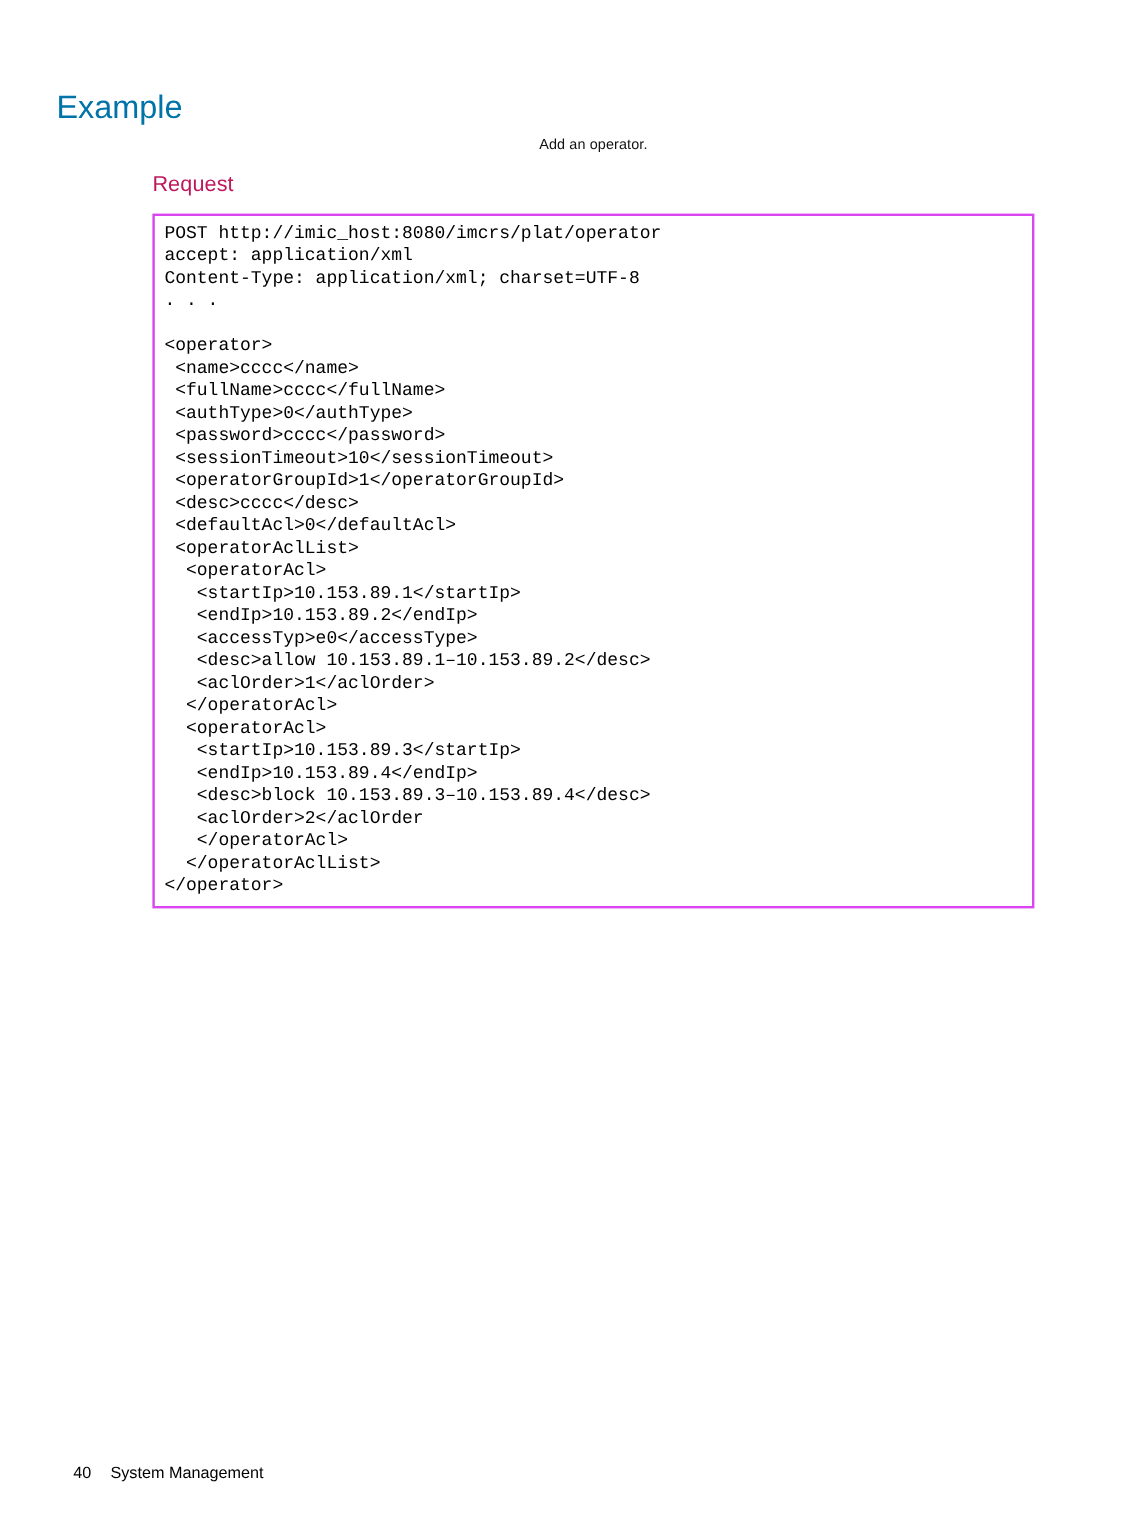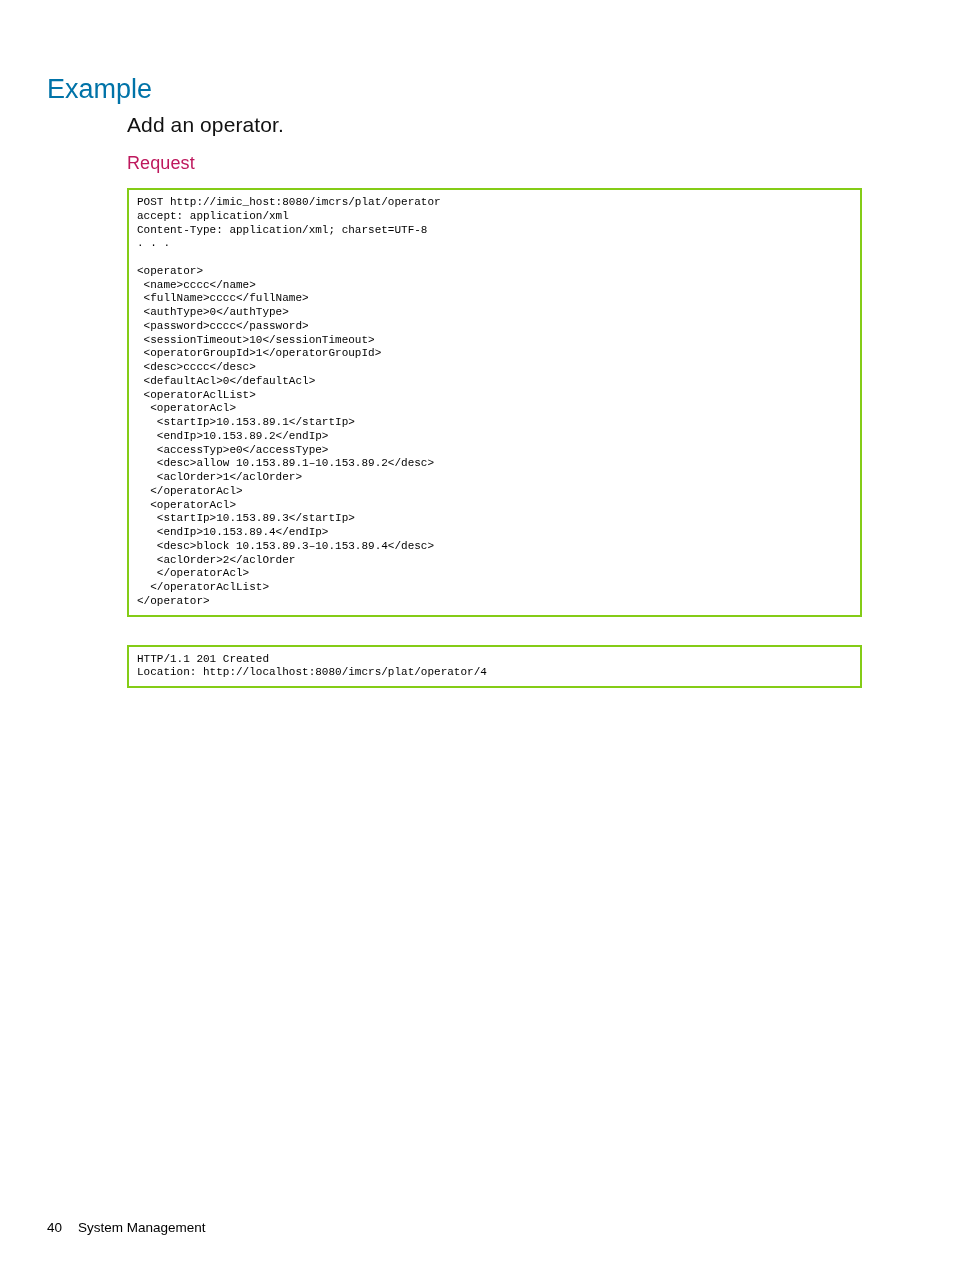--- a/index.html
+++ b/index.html
@@ -23,46 +23,47 @@
   }
   .h-example {
     color: #0073a8;
     font-size: 27px;
     font-weight: 400;
     margin: 0 0 8px 0;
     letter-spacing: 0px;
   }
   .intro {
     margin: 0 0 16px 80px;
-    font-size: 21px;
+    font-size: 12px;
     color: #111;
     letter-spacing: 0.1px;
+    text-align: center;
   }
   .h-sub {
     color: #be185d;
     font-size: 18px;
     font-weight: 400;
     margin: 0 0 14px 80px;
     letter-spacing: 0.1px;
   }
   .codebox {
     margin: 0 0 28px 80px;
-    border: 2px solid #84cc16;
+    border: 2px solid #d946ef;
     padding: 6px 8px 6px 8px;
     font-family: "Courier New", Courier, monospace;
-    font-size: 11px;
+    font-size: 15px;
     line-height: 1.25;
     white-space: pre;
     color: #000;
     box-sizing: border-box;
   }
   .footer {
     position: absolute;
     bottom: 36px;
-    left: 47px;
+    left: 61px;
     font-size: 13.5px;
     color: #000;
   }
   .footer .pn {
     display: inline-block;
     margin-right: 16px;
   }
 </style>
 </head>
 <body>
@@ -100,20 +101,18 @@
   &lt;operatorAcl&gt;
    &lt;startIp&gt;10.153.89.3&lt;/startIp&gt;
    &lt;endIp&gt;10.153.89.4&lt;/endIp&gt;
    &lt;desc&gt;block 10.153.89.3–10.153.89.4&lt;/desc&gt;
    &lt;aclOrder&gt;2&lt;/aclOrder
    &lt;/operatorAcl&gt;
   &lt;/operatorAclList&gt;
 &lt;/operator&gt;</div>
 
 
-  <div class="codebox">HTTP/1.1 201 Created
-Location: http://localhost:8080/imcrs/plat/operator/4</div>
 
   <div class="footer">
     <span class="pn">40</span><span>System Management</span>
   </div>
 
 </div>
 
 </body></html>

